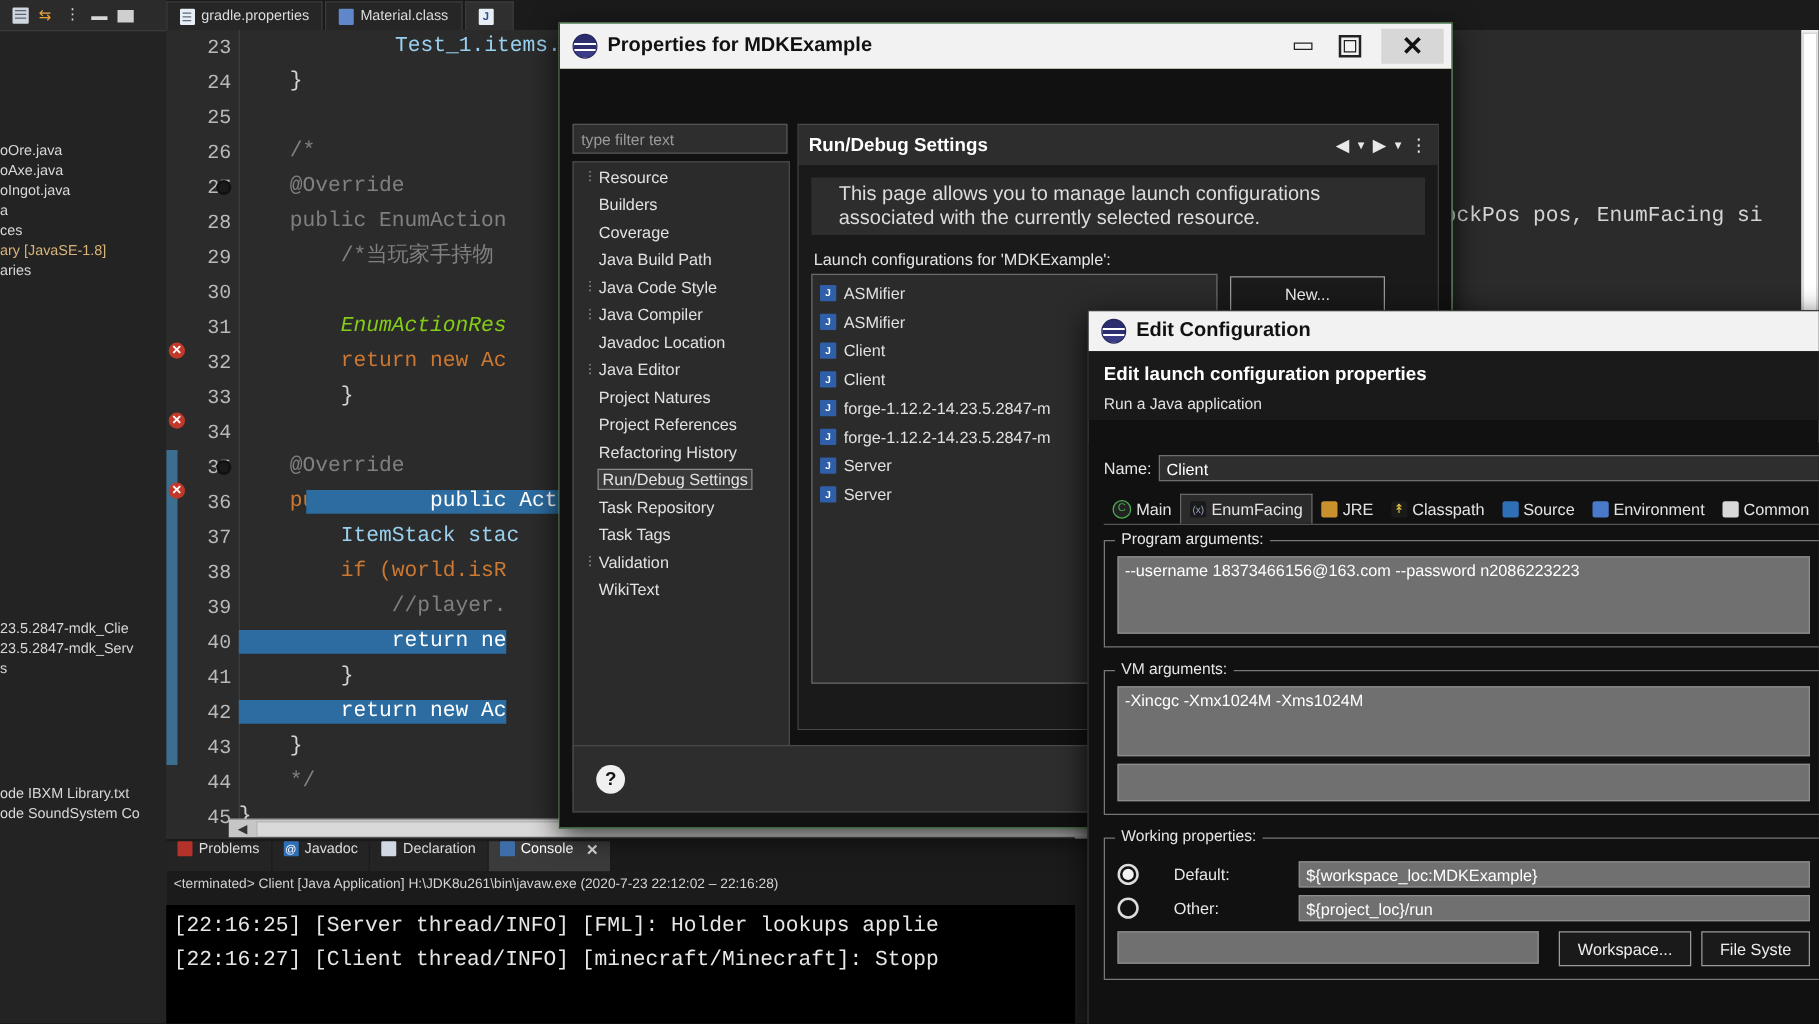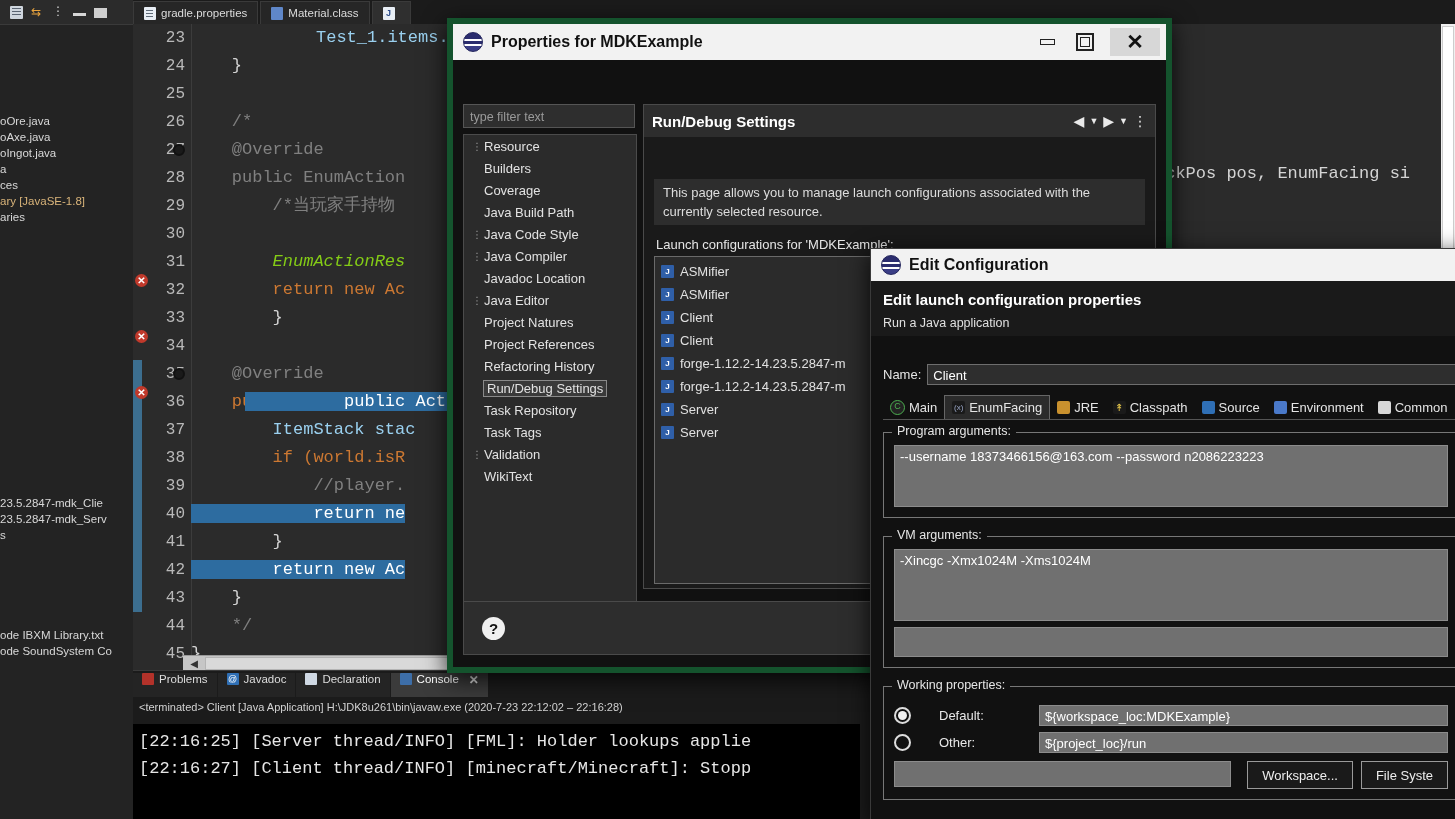--- a/index.html
+++ b/index.html
@@ -106,21 +106,21 @@
   .ci-decl { background:#cfd8e3; }
   .ci-cons { background:#3d6ea8; }
 
   .console-sub { font-size:11px; color:#d2d2d2; padding:4px 6px 3px 6px; white-space:nowrap; }
   .console-body { background:#000; position:absolute; left:0; right:0; top:53px; bottom:0; padding:4px 6px; }
   .console-line { font-family:"Liberation Mono", monospace; font-size:17px; color:#e6e6e6; line-height:27px; white-space:pre; }
 
   
   .props-dlg {
     position:absolute; left:447px; top:18px; width:713px; height:643px;
-    background:#fef9c3; border:6px solid #14532d; box-shadow:0 6px 22px rgba(0,0,0,.8);
+    background:#fef9c3; border:1px solid #14532d; box-shadow:0 6px 22px rgba(0,0,0,.8);
   }
   .props-title {
     height:36px; background:#f2f2f2; display:flex; align-items:center; padding-left:10px; gap:8px;
   }
   .eclipse-ico { width:18px; height:18px; border-radius:50%;
     background:linear-gradient(#2b2d6e 0%, #2b2d6e 34%, #ffffff 34%, #ffffff 45%, #2b2d6e 45%, #2b2d6e 62%, #ffffff 62%, #ffffff 72%, #3a3d85 72%);
     border:1px solid #23255c; }
   .props-title-text { font-size:16px; color:#111; font-weight:600; flex:1; }
   .wbtn { width:26px; height:22px; display:flex; align-items:center; justify-content:center; margin-right:4px; }
   .wb-min { width:13px; height:4px; border:1px solid #222; }
@@ -147,21 +147,21 @@
   .tree-row.selected .lbl { background:#3a3a3a; outline:1px solid #8a8a8a; padding:0 3px; }
 
   .right-pane {
     position:absolute; left:190px; top:44px; right:10px; bottom:78px;
     background:#111; border:1px solid #4a4a4a;
   }
   .rp-header { height:32px; background:#2d2d2d; display:flex; align-items:center; padding:0 8px; }
   .rp-title { font-size:15px; font-weight:bold; color:#fff; flex:1; }
   .rp-ico { color:#e9e9e9; margin-left:5px; font-size:14px; }
   .rp-content { position:absolute; left:0; right:0; top:32px; bottom:0; background:#1a1a1a; padding:10px; box-sizing:border-box; }
-  .rp-desc { color:#ddd; font-size:13px; line-height:19px; background:#2d2d2d; padding:4px 9px;margin-top:32px; }
+  .rp-desc { color:#ddd; font-size:16px; line-height:19px; background:#2d2d2d; padding:4px 22px; }
   .rp-sub  { color:#e5e5e5; font-size:13px; margin:12px 0 4px 2px; }
   .lc-wrap { display:flex; gap:10px; }
   .lc-list {
     width:325px; height:328px; background:#2b2b2b; border:1px solid #6a6a6a;
     padding:3px 0; box-sizing:border-box; overflow:hidden;
   }
   .lc-row { height:23px; display:flex; align-items:center; gap:6px; padding-left:6px; color:#e0e0e0; font-size:13px; white-space:nowrap; }
   .lc-ico { width:13px; height:13px; background:#2f5fa8; color:#fff; font-size:8px; line-height:13px; text-align:center; font-weight:bold; border-radius:1px; }
   .lc-btns { display:flex; flex-direction:column; gap:6px; padding-top:2px; }
   .dbtn {
@@ -203,21 +203,21 @@
   .ti-more{background:#4a79c9;}
 
   .group { margin-top:12px; border:1px solid #777; position:relative; padding:12px 10px 10px 10px; }
   .group > .glabel { position:absolute; top:-9px; left:8px; background:#111; padding:0 5px; color:#e6e6e6; font-size:12.5px; }
   .ta {
     background:#707070; border:1px solid #8c8c8c; color:#fff; font-size:13px;
     padding:3px 5px; box-sizing:border-box; font-family:"Liberation Sans",sans-serif;
   }
   .ta.args { height:62px; }
   .ta.blank { height:30px; margin-top:6px; background:#707070; }
-  .ta.vm { height:72px; }
+  .ta.vm { height:56px; }
 
   .wd-row { display:flex; align-items:center; gap:28px; margin-top:6px; }
   .radio { width:13px; height:13px; border-radius:50%; border:2px solid #ddd; display:inline-block; position:relative; }
   .radio.on::after { content:""; position:absolute; inset:2px; border-radius:50%; background:#f2f2f2; }
   .wd-lbl { color:#e8e8e8; font-size:13px; width:72px; }
   .wd-input { flex:1; height:21px; background:#707070; border:1px solid #8c8c8c; color:#fff; font-size:13px; padding:0 5px; line-height:21px; box-sizing:border-box; }
   .wd-btns { display:flex; gap:8px; justify-content:space-between; margin-top:8px; }
   .wdbtn { height:26px; padding:0 14px; background:#1a1a1a; border:1px solid #9a9a9a; color:#eee; font-size:13px; display:flex; align-items:center; }
   .wd-blank { height:24px; background:#707070; border:1px solid #8c8c8c; flex:1; margin-right:8px; }
 </style>

